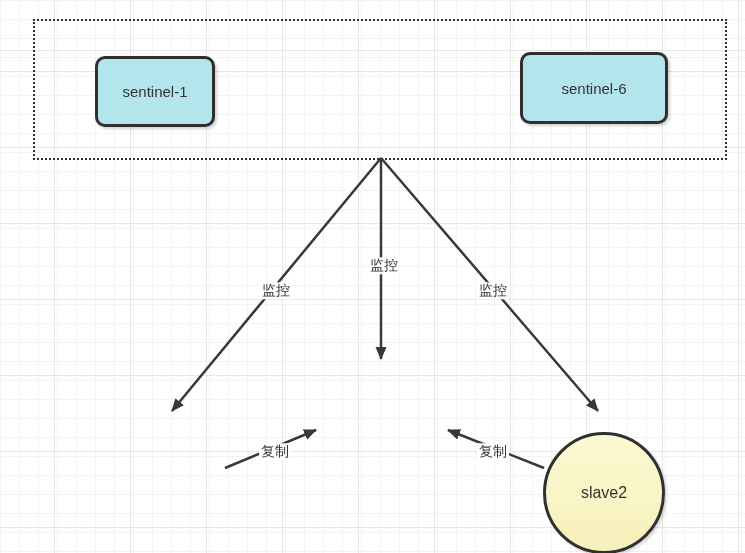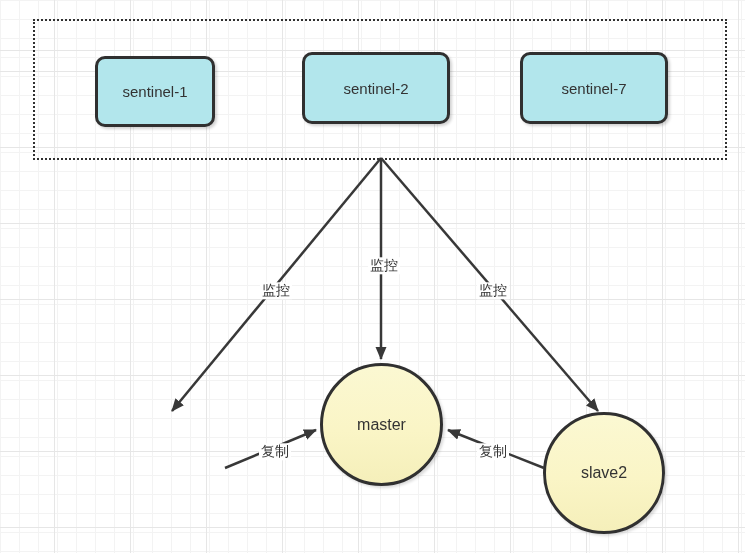--- a/index.html
+++ b/index.html
@@ -77,31 +77,25 @@
 </head>
 <body>
 
 <div class="canvas">
 
   <div class="cluster"></div>
 
   <div class="sbox" style="left:95px;top:56px;width:120px;height:71px">
     <span>sentinel-1</span>
   </div>
-  <div class="sbox" style="left:302px;top:52px;width:148px;height:72px">
-    <span>sentinel-2</span>
-  </div>
   <div class="sbox" style="left:520px;top:52px;width:148px;height:72px">
-    <span>sentinel-7</span>
+    <span>sentinel-6</span>
   </div>
 
-  <div class="node" style="left:320px;top:363px;width:123px;height:123px">
-    <span>master</span>
-  </div>
-  <div class="node" style="left:543px;top:412px;width:122px;height:122px">
+  <div class="node" style="left:543px;top:432px;width:122px;height:122px">
     <span>slave2</span>
   </div>
 
   <svg class="edges" viewBox="0 0 745 553" xmlns="http://www.w3.org/2000/svg">
     <defs>
       <marker id="ah" markerUnits="userSpaceOnUse" markerWidth="14" markerHeight="12" refX="12" refY="5.5" orient="auto">
         <path d="M0,0 L13,5.5 L0,11 Z" fill="var(--arrow)"></path>
       </marker>
     </defs>
     <line x1="381" y1="158" x2="172" y2="411" marker-end="url(#ah)"></line>

